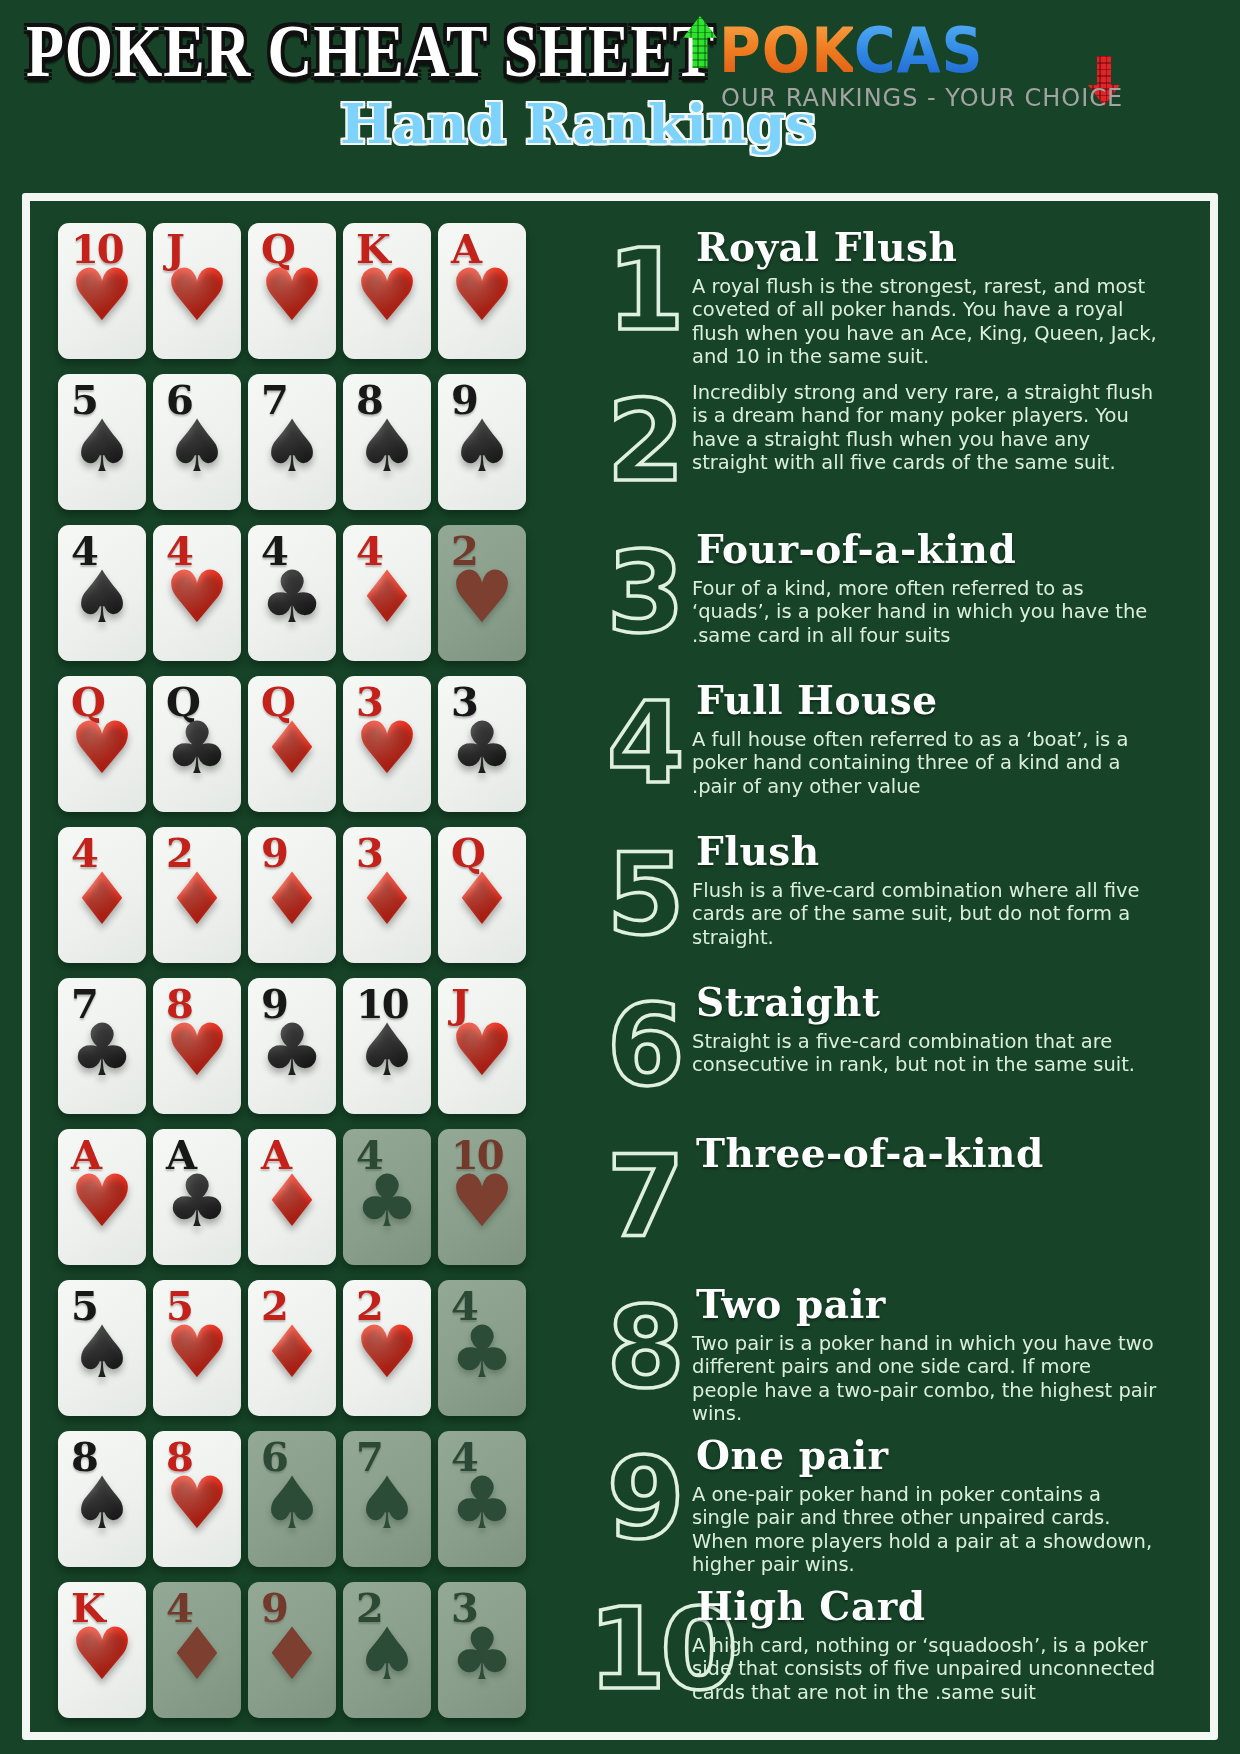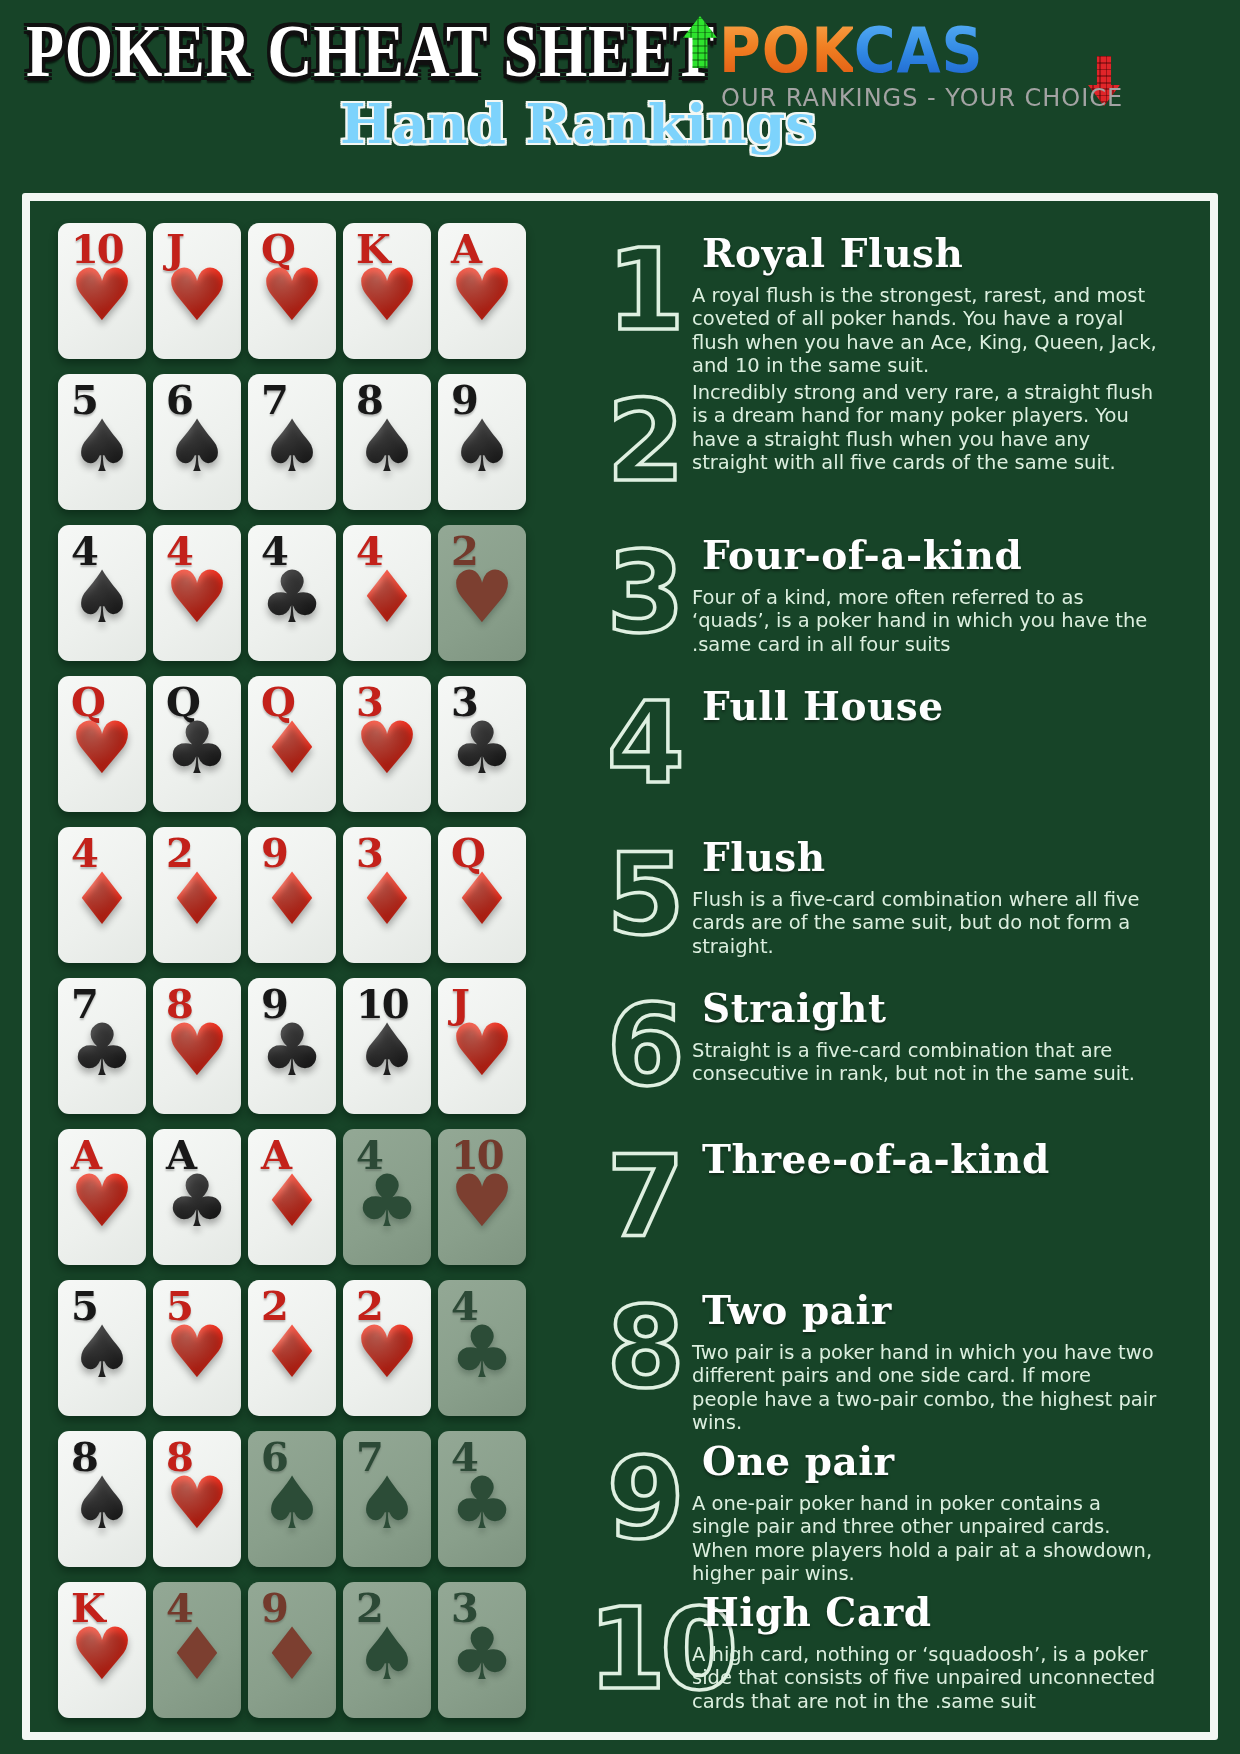--- a/index.html
+++ b/index.html
@@ -118,21 +118,21 @@
     flex:0 0 110px;width:110px;margin-left:62px;margin-top:14px;
     text-align:center;
     font-family:"DejaVu Sans", sans-serif;font-weight:bold;
     font-size:112px;line-height:0.95;letter-spacing:-0.05em;
     color:transparent;-webkit-text-stroke:3.5px #dff0e1;
     white-space:nowrap;
   }
   @supports not (-webkit-text-stroke: 1px #fff){ .rank-num{color:#dff0e1;} }
   .info{flex:1 1 auto;margin-left:-6px;padding-right:26px;}
   .hand-name{
-    margin:10px;font-family:"DejaVu Serif", serif;font-weight:bold;
+    margin:4px;font-family:"DejaVu Serif", serif;font-weight:bold;
     font-size:39px;line-height:1.05;color:#fefefe;letter-spacing:0.5px;
     text-shadow:0 2px 3px rgba(0,0,0,.4);
   }
   .hand-desc{
     margin:7px 0 0 0;max-width:470px;
     font-size:19.5px;line-height:1.2;color:#dcefdf;font-weight:400;
   }
 </style>
 </head>
 <body>
@@ -278,20 +278,21 @@
   </div>
 
   <div class="card col-black">
     <span class="card-value">3</span>
     <span class="card-suit">♣</span>
   </div>
 </div>
     <div class="rank-num">4</div>
     <div class="info">
       <h2 class="hand-name">Full House</h2>
+      <p class="hand-desc">A full house often referred to as a ‘boat’, is a poker hand containing three of a kind and a .pair of any other value</p>
     </div>
   </div>
 
   <div class="hand-row">
     <div class="cards">
   <div class="card col-red">
     <span class="card-value">4</span>
     <span class="card-suit">♦</span>
   </div>
 

